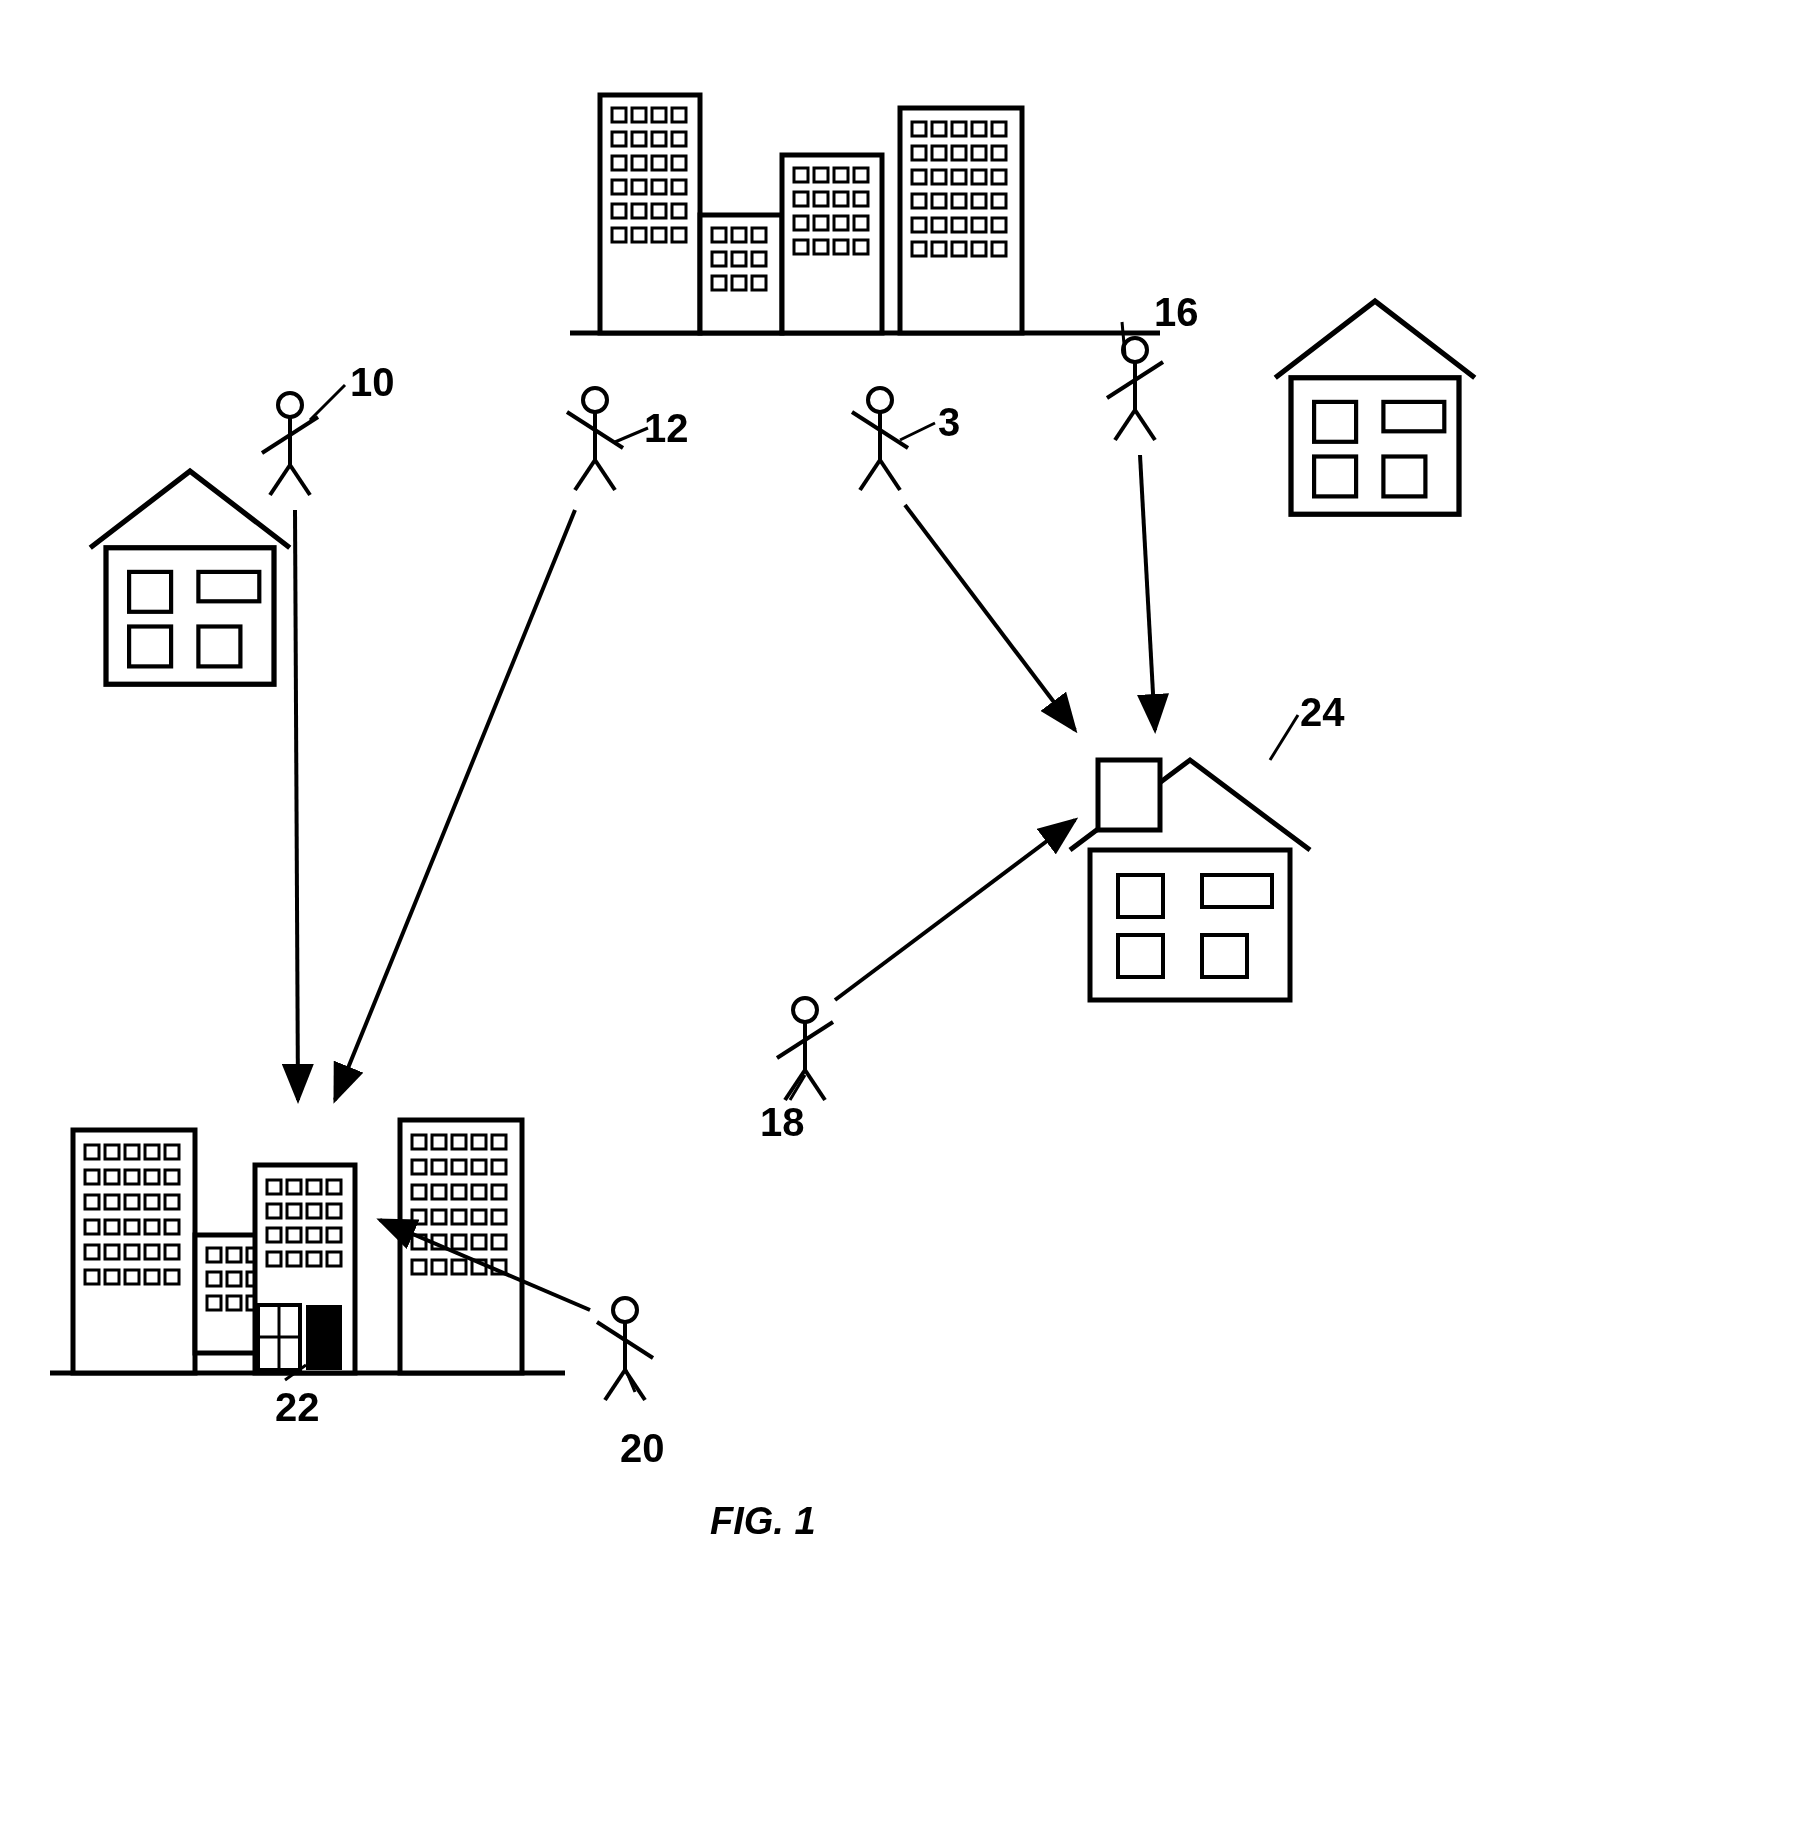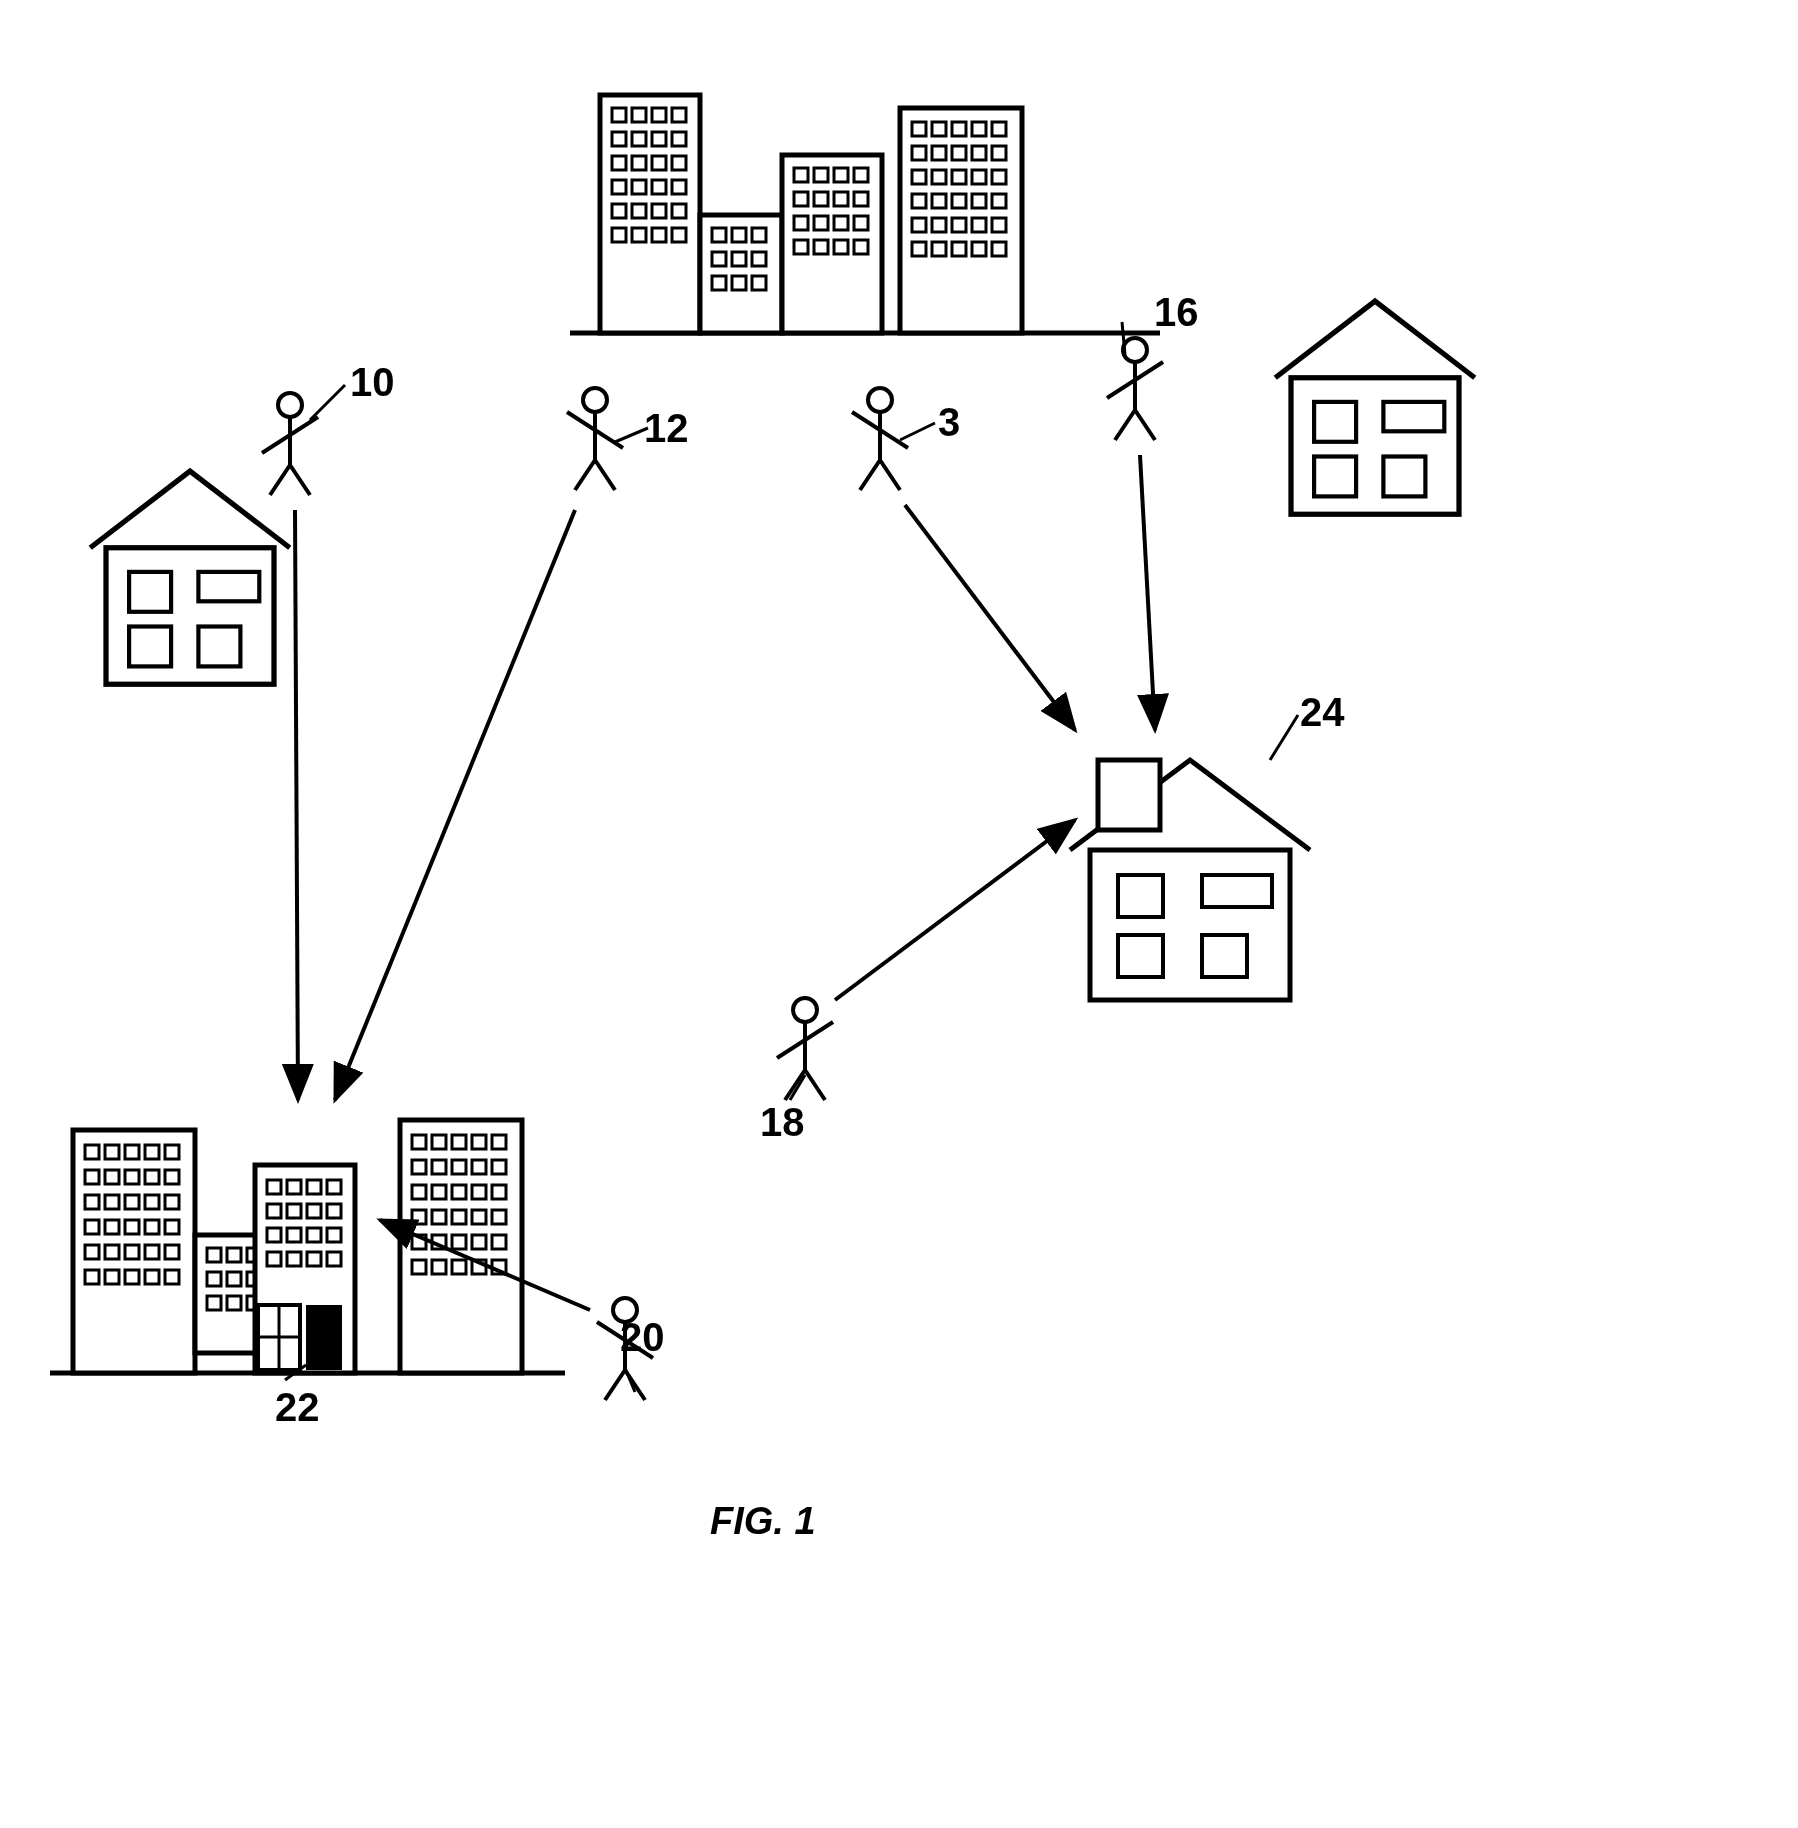--- a/index.html
+++ b/index.html
@@ -32,21 +32,21 @@
 
 <div class="canvas">
 
   <div class="fig-title" style="left:710px; top:1500px;">FIG. 1</div>
 
   <div class="label" style="left:350px; top:360px;">10</div>
   <div class="label" style="left:644px; top:406px;">12</div>
   <div class="label" style="left:938px; top:400px;">3</div>
   <div class="label" style="left:1110px; top:290px;margin-left:44px;">16</div>
   <div class="label" style="left:760px; top:1100px;text-align:right;">18</div>
-  <div class="label" style="left:620px; top:1315px;text-align:right;">20</div>
+  <div class="label" style="left:620px; top:1426px;text-align:right;">20</div>
   <div class="label" style="left:275px; top:1385px;text-align:center;">22</div>
   <div class="label" style="left:1300px; top:690px;">24</div>
 
   <svg width="1798" height="1828" viewBox="0 0 1798 1828">
     <defs>
       <marker id="arrowhead" markerWidth="10" markerHeight="8" refX="9" refY="4" orient="auto" markerUnits="strokeWidth">
         <path d="M0,0 L10,4 L0,8 Z" fill="#000"></path>
       </marker>
 
       <g id="person">

